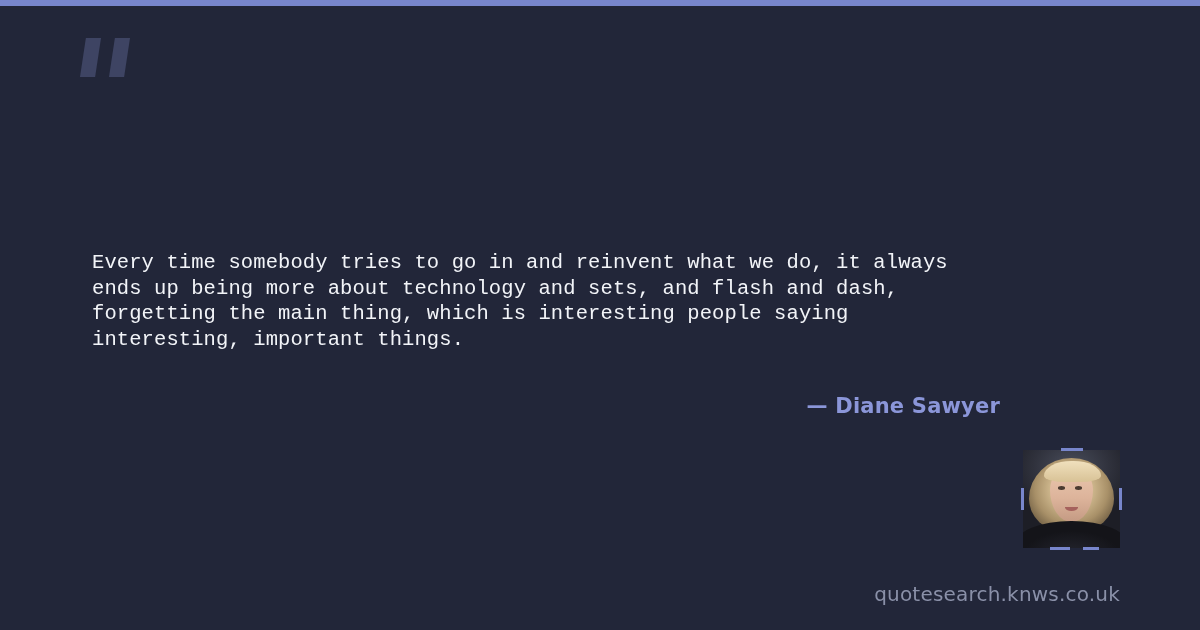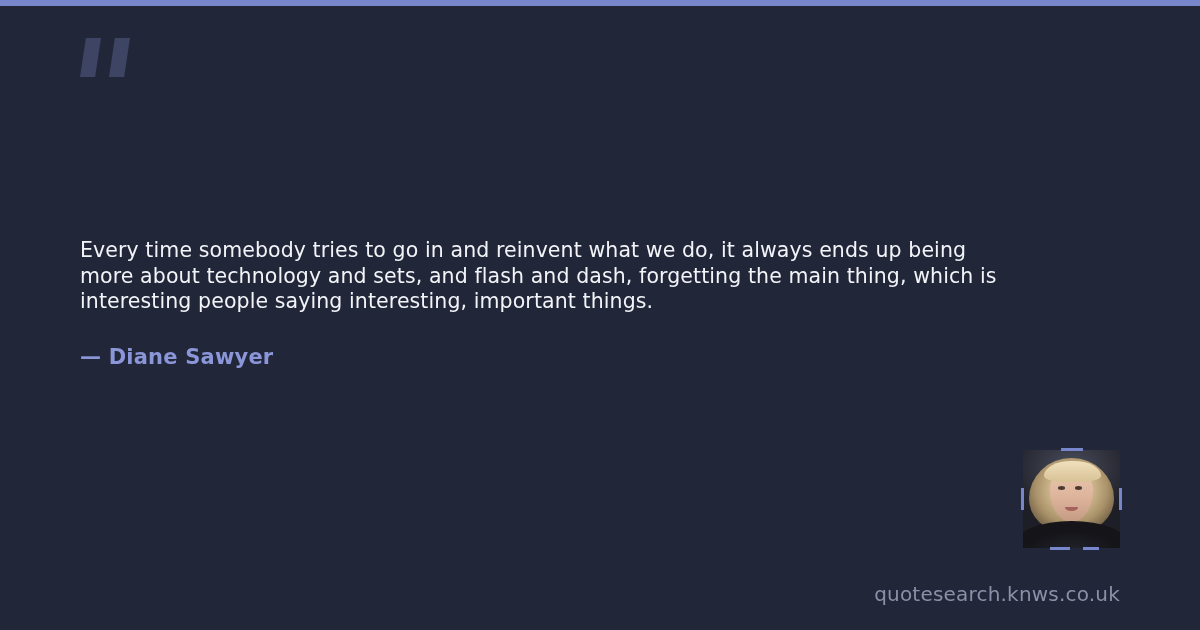--- a/index.html
+++ b/index.html
@@ -56,36 +56,38 @@
   }
 
   .quote-body {
     position: absolute;
     left: 80px;
     top: 238px;
     width: 920px;
   }
 
   .quote-text {
-    margin: 0;
+    margin: 12px;
     color: #f2f4f8;
     font-size: 20.5px;
     line-height: 25.5px;
     font-weight: 400;
     letter-spacing: 0.1px;
+    font-family: Liberation Mono, monospace;
   }
 
   .quote-author {
     margin: 0;
     padding-top: 30px;
     color: #8b96d9;
     font-size: 21px;
     font-weight: 700;
     letter-spacing: 0.2px;
     white-space: nowrap;
+    text-align: right;
   }
 
   .portrait-frame {
     position: absolute;
     left: 1023px;
     top: 450px;
     width: 97px;
     height: 98px;
   }
 

